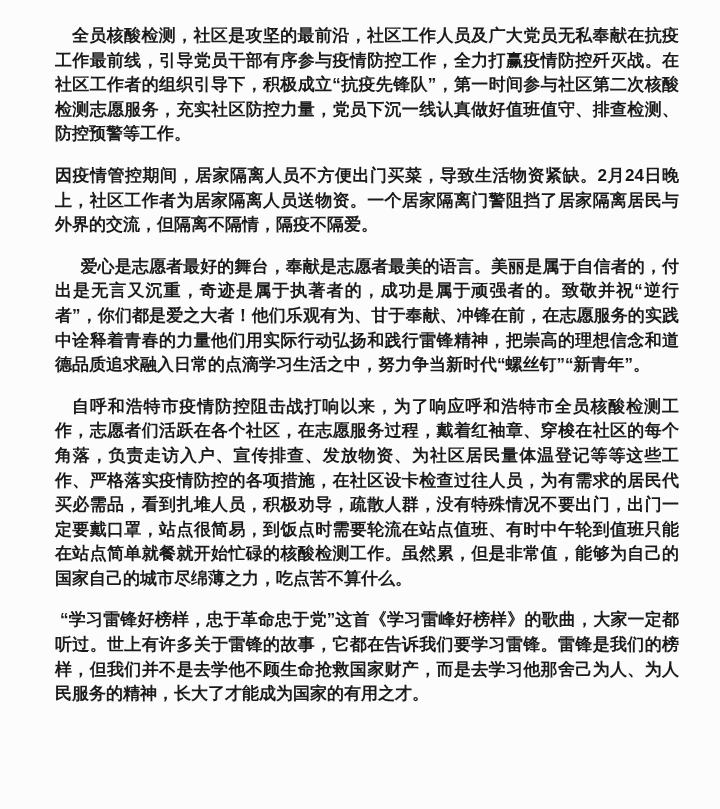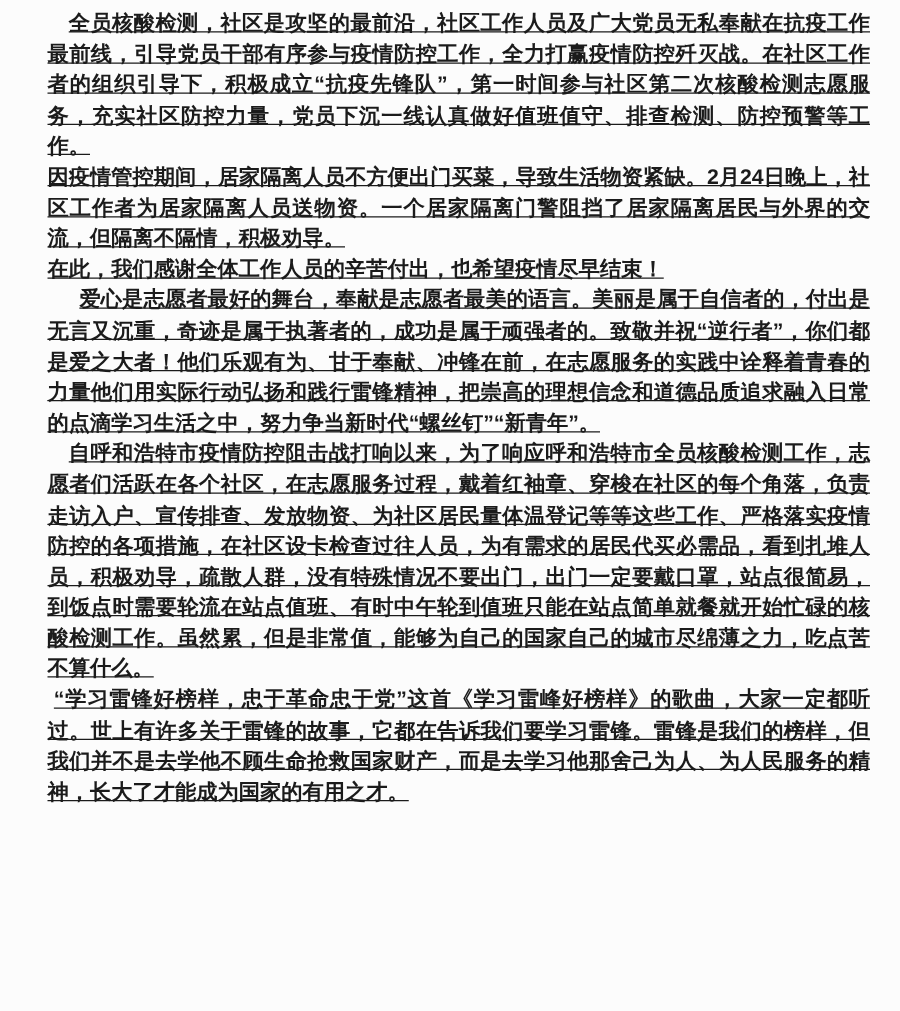--- a/index.html
+++ b/index.html
@@ -17,32 +17,30 @@
     overflow: hidden;
     font-family: "Liberation Sans", sans-serif;
     font-size: 17px;
     font-weight: 600;
     line-height: 24.6px;
     color: #1b1b1b;
     text-align: justify;
     text-justify: inter-ideograph;
   }
   .page p {
-    margin: 0;
+    margin: 17px;
     padding: 0;
     word-break: break-all;
-    text-decoration: underline;
   }
   .indent-1  { text-indent: 1em; }
   .indent-15 { text-indent: 1.5em; }
   .indent-03 { text-indent: 0.3em; }
 </style>
 </head>
 <body>
 
 <div class="page">
   <p class="indent-1">全员核酸检测，社区是攻坚的最前沿，社区工作人员及广大党员无私奉献在抗疫工作最前线，引导党员干部有序参与疫情防控工作，全力打赢疫情防控歼灭战。在社区工作者的组织引导下，积极成立“抗疫先锋队”，第一时间参与社区第二次核酸检测志愿服务，充实社区防控力量，党员下沉一线认真做好值班值守、排查检测、防控预警等工作。</p>
-  <p>因疫情管控期间，居家隔离人员不方便出门买菜，导致生活物资紧缺。2月24日晚上，社区工作者为居家隔离人员送物资。一个居家隔离门警阻挡了居家隔离居民与外界的交流，但隔离不隔情，积极劝导。</p>
-  <p>在此，我们感谢全体工作人员的辛苦付出，也希望疫情尽早结束！</p>
+  <p>因疫情管控期间，居家隔离人员不方便出门买菜，导致生活物资紧缺。2月24日晚上，社区工作者为居家隔离人员送物资。一个居家隔离门警阻挡了居家隔离居民与外界的交流，但隔离不隔情，隔疫不隔爱。</p>
   <p class="indent-15">爱心是志愿者最好的舞台，奉献是志愿者最美的语言。美丽是属于自信者的，付出是无言又沉重，奇迹是属于执著者的，成功是属于顽强者的。致敬并祝“逆行者”，你们都是爱之大者！他们乐观有为、甘于奉献、冲锋在前，在志愿服务的实践中诠释着青春的力量他们用实际行动弘扬和践行雷锋精神，把崇高的理想信念和道德品质追求融入日常的点滴学习生活之中，努力争当新时代“螺丝钉”“新青年”。</p>
   <p class="indent-1">自呼和浩特市疫情防控阻击战打响以来，为了响应呼和浩特市全员核酸检测工作，志愿者们活跃在各个社区，在志愿服务过程，戴着红袖章、穿梭在社区的每个角落，负责走访入户、宣传排查、发放物资、为社区居民量体温登记等等这些工作、严格落实疫情防控的各项措施，在社区设卡检查过往人员，为有需求的居民代买必需品，看到扎堆人员，积极劝导，疏散人群，没有特殊情况不要出门，出门一定要戴口罩，站点很简易，到饭点时需要轮流在站点值班、有时中午轮到值班只能在站点简单就餐就开始忙碌的核酸检测工作。虽然累，但是非常值，能够为自己的国家自己的城市尽绵薄之力，吃点苦不算什么。</p>
   <p class="indent-03">“学习雷锋好榜样，忠于革命忠于党”这首《学习雷峰好榜样》的歌曲，大家一定都听过。世上有许多关于雷锋的故事，它都在告诉我们要学习雷锋。雷锋是我们的榜样，但我们并不是去学他不顾生命抢救国家财产，而是去学习他那舍己为人、为人民服务的精神，长大了才能成为国家的有用之才。</p>
 </div>
 
 </body></html>

